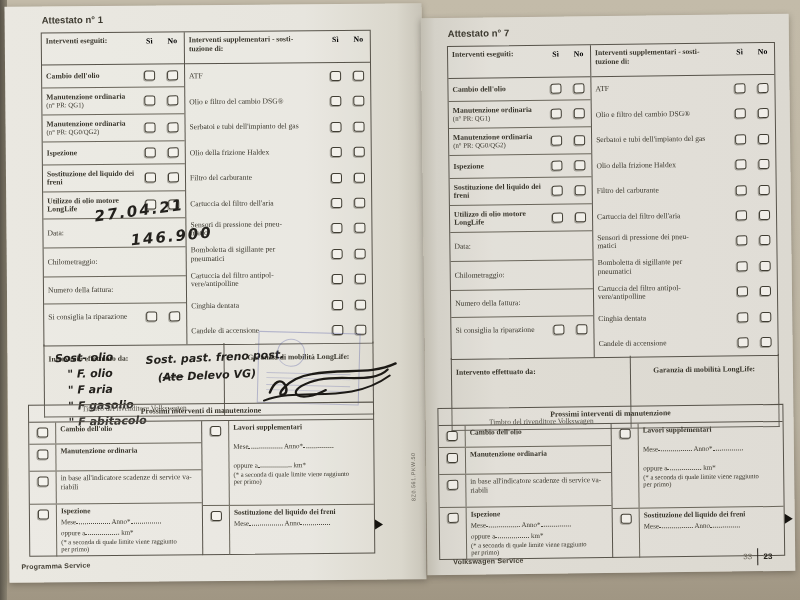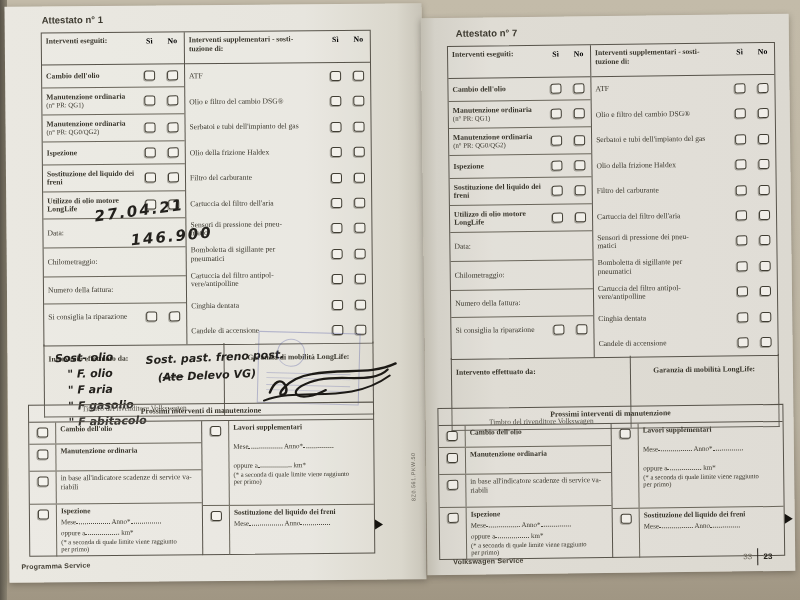--- a/index.html
+++ b/index.html
@@ -357,21 +357,21 @@
         </div>
       </div>
     </div>
     <div class="arrow" style="left:366px;top:516px;"></div>
 
     <div class="footer-brand" style="left:12px;top:556px;transform:rotate(-1deg);">Programma Service</div>
   </div>
 
   <div class="page" id="page-right">
     <div class="spine-code" style="left:-16px;top:434px;">8Z0.561.PKW.50</div>
-    <div class="attestato" style="left:35px;top:10px;">Attestato n° 7</div>
+    <div class="attestato" style="left:27px;top:10px;">Attestato n° 7</div>
 
     <div class="mtable" style="left:26px;top:28px;width:326px;height:312px;">
       <div class="mleft">
         <div class="mhead">
           <div class="lbl">Interventi eseguiti:</div>
           <div class="cbhead">Sì</div>
           <div class="cbhead">No</div>
         </div>
         <div class="lrow h22">
             <div class="lbl"><span class="b">Cambio dell'olio</span></div>

